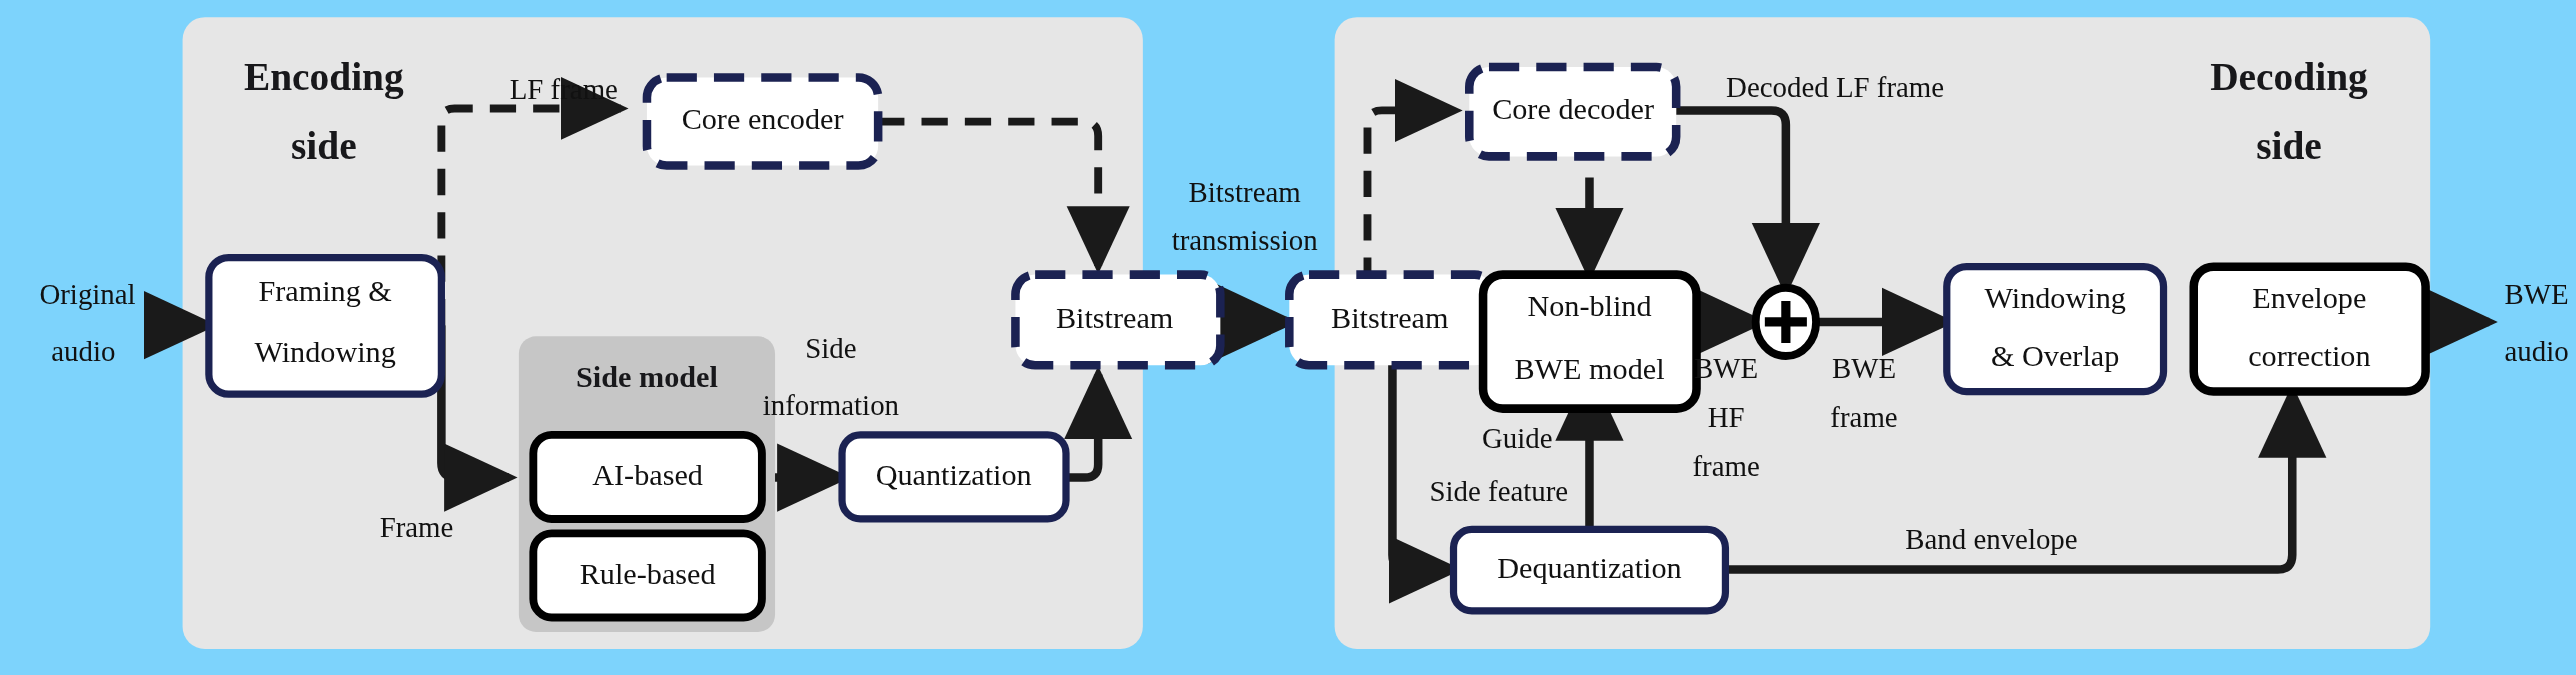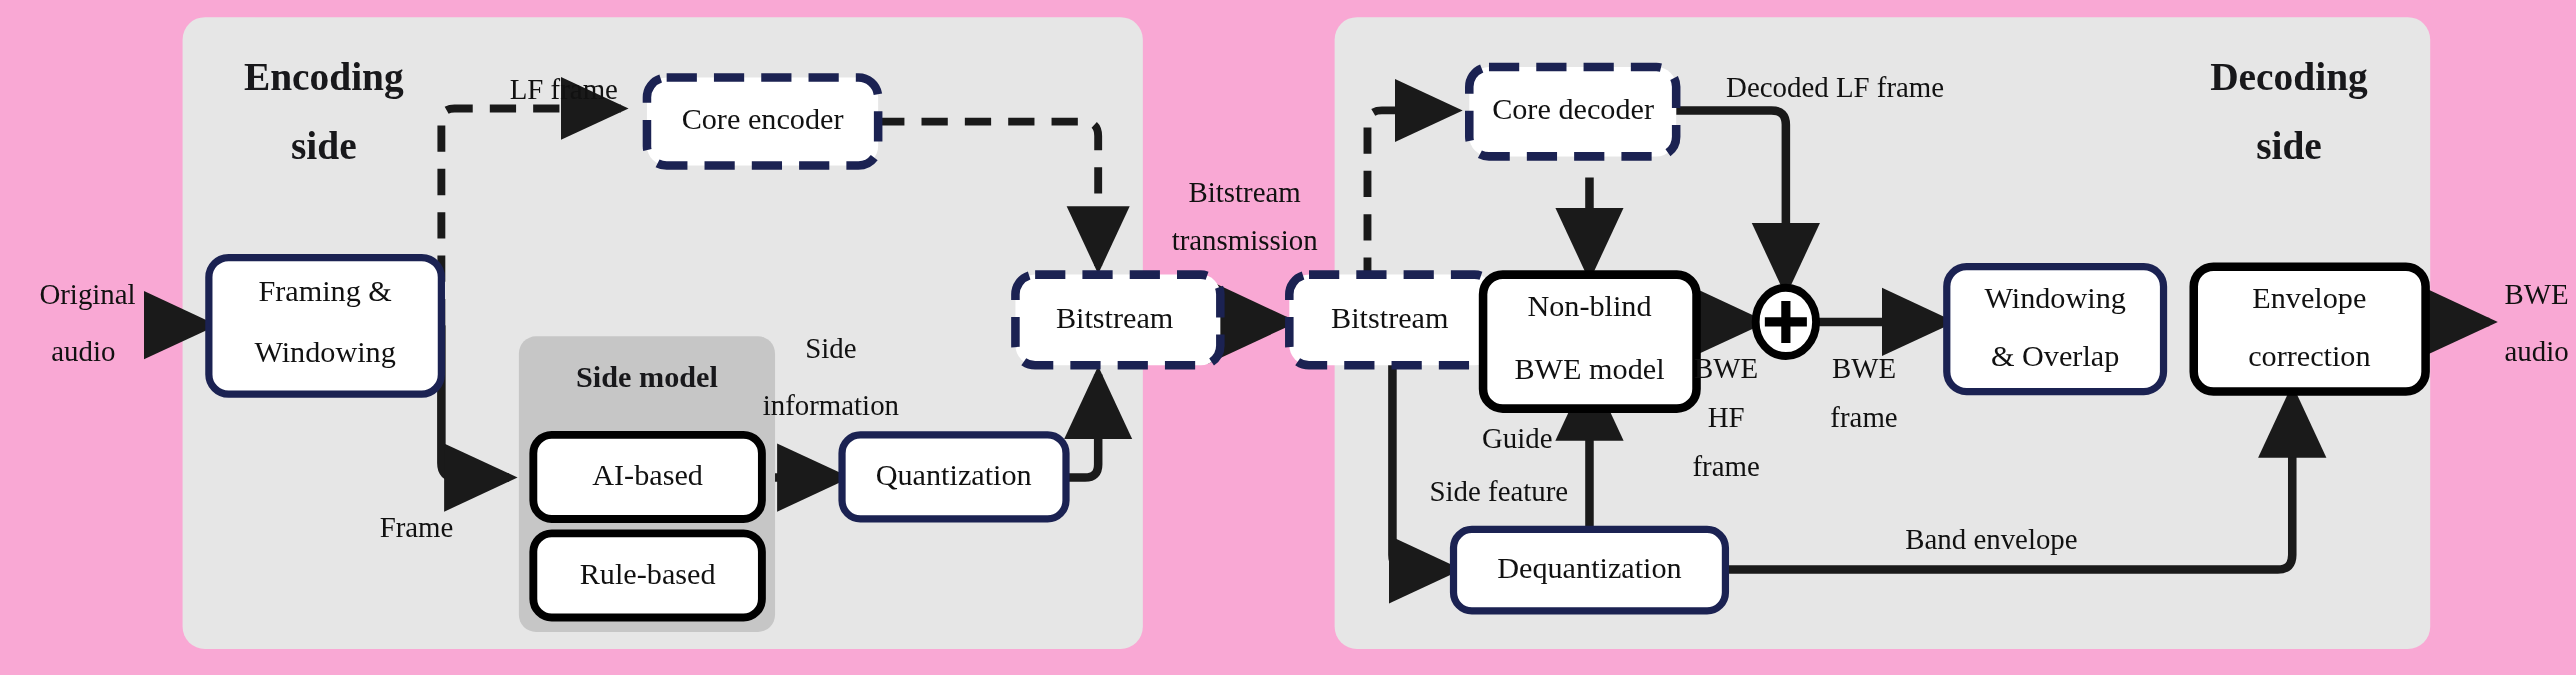--- a/index.html
+++ b/index.html
@@ -1,16 +1,16 @@
 <!DOCTYPE html>
 <html style="font-size:10.5px"><head>
 <meta charset="utf-8">
 <style>
   html,body{margin:0;padding:0;background:#fff;}
-  #stage{position:relative;width:2576px;height:676px;background:#f9a8d4;
+  #stage{position:relative;width:2576px;height:676px;background:#7dd3fc;
          font-family:"Liberation Serif","DejaVu Serif",serif;}
   svg{position:absolute;left:0;top:0;width:2576px;height:676px;}
   .panel-title{font-weight:bold;font-size:60px;fill:#18181b;}
   .grp-title{font-weight:bold;font-size:46px;fill:#18181b;}
   .box-label{font-size:46px;fill:#111;}
   .edge-label{font-size:44px;fill:#111;}
   text{dominant-baseline:middle;}
 </style>
 </head>
 <body>

